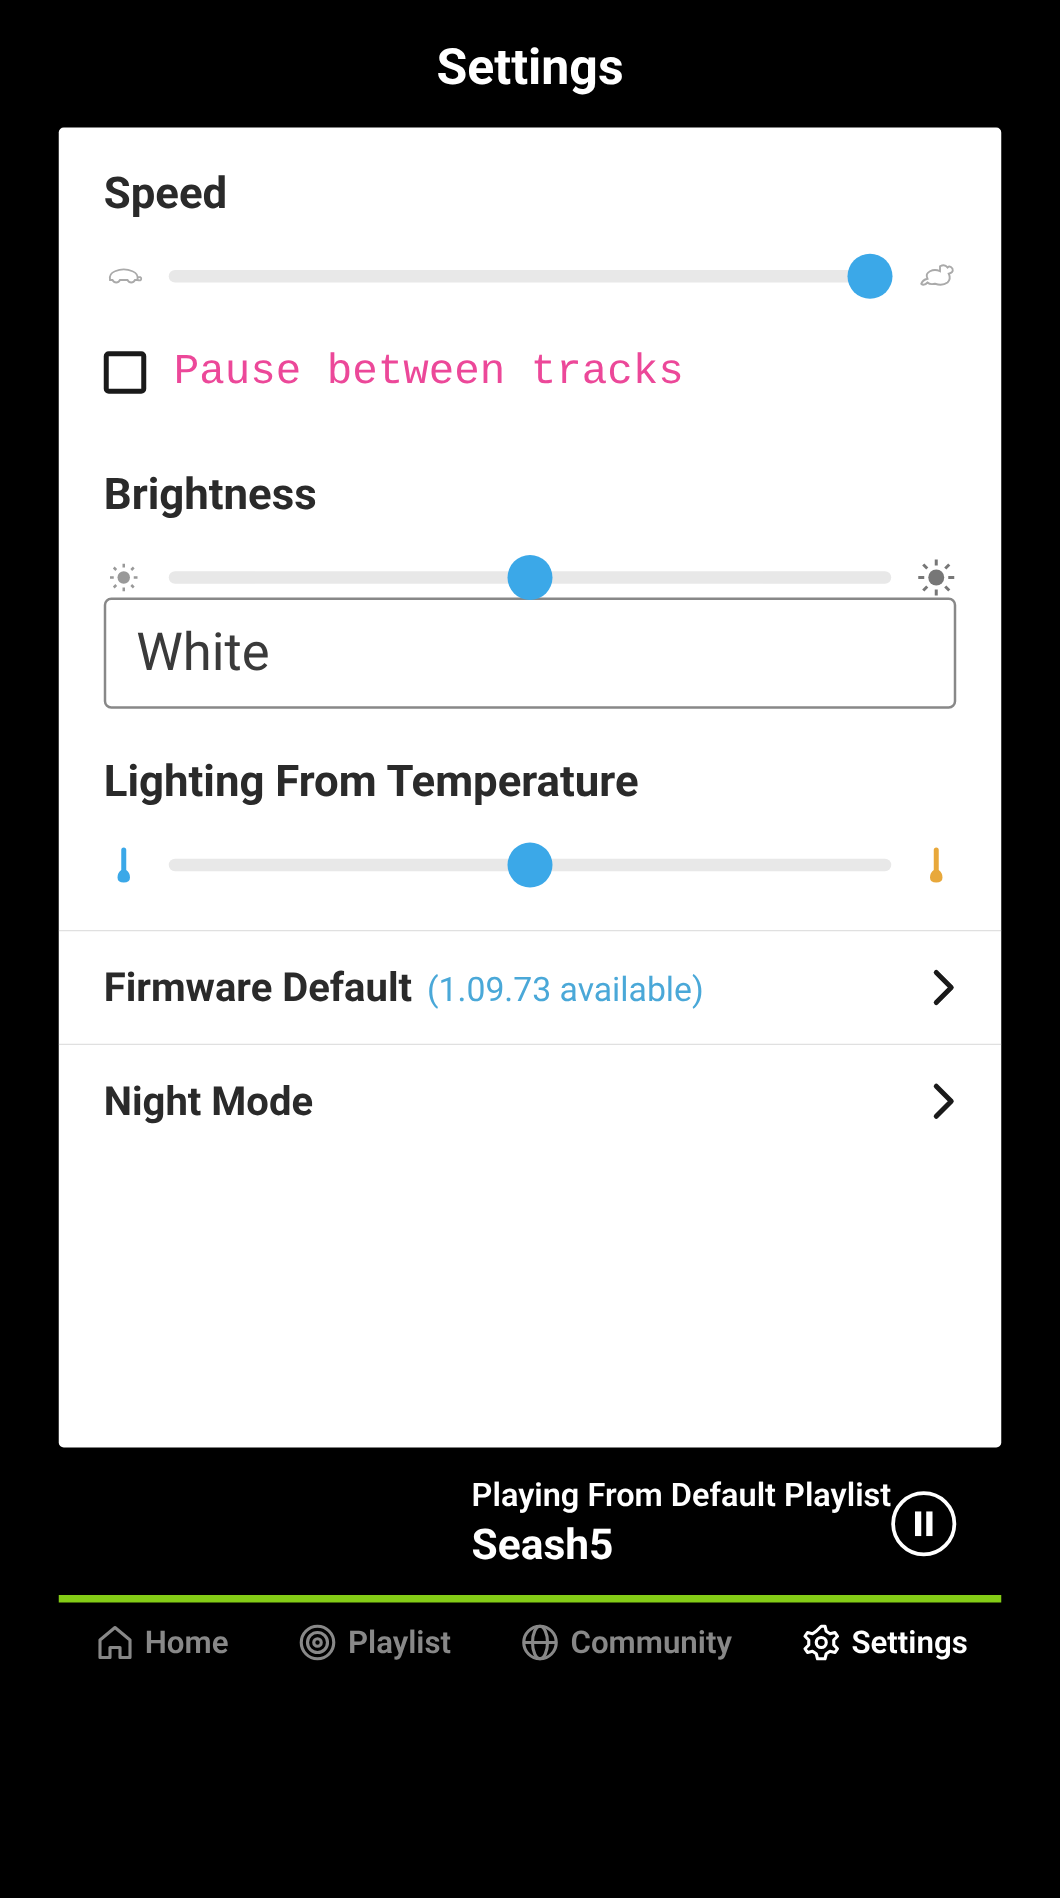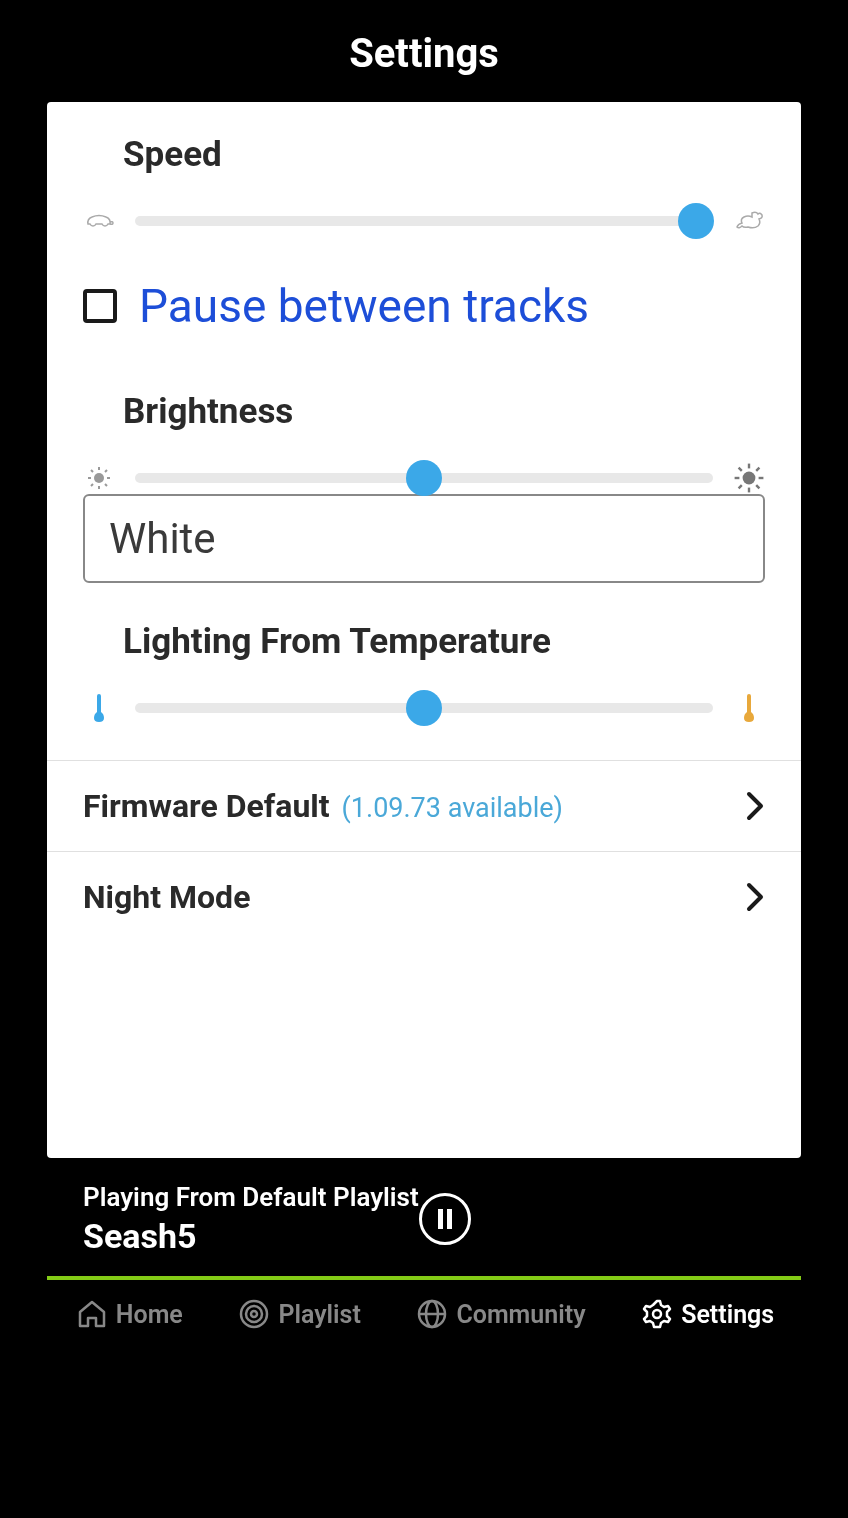--- a/index.html
+++ b/index.html
@@ -28,21 +28,20 @@
       overflow: hidden;
     }
     .section {
       padding: 32px 36px 0;
     }
     .section-title {
       font-size: 35px;
       font-weight: 700;
       color: #2a2a2a;
       margin-bottom: 30px;
-      margin-left: 40px;
     }
     .slider-row {
       display: flex;
       align-items: center;
       gap: 20px;
     }
     .slider-icon {
       width: 32px;
       height: 32px;
       flex-shrink: 0;
@@ -72,22 +71,23 @@
       gap: 22px;
       padding: 42px 36px 10px;
     }
     .checkbox {
       width: 34px;
       height: 34px;
       border: 4px solid #1a1a1a;
       border-radius: 4px;
     }
     .checkbox-label {
-      font-size: 46px;
-      color: #1d4ed8;
+      font-size: 34px;
+      color: #ec4899;
+      font-family: Liberation Mono, monospace;
     }
     .select-box {
       margin: 0 36px;
       border: 2px solid #888;
       border-radius: 6px;
       padding: 18px 24px;
       font-size: 42px;
       color: #3a3a3a;
     }
     .list-item {
@@ -109,22 +109,22 @@
       margin-left: 8px;
     }
     .now-playing {
       position: absolute;
       left: 47px;
       right: 47px;
       top: 1170px;
       padding: 12px 36px 20px;
       display: flex;
       align-items: center;
-      justify-content: flex-start;
-      border-bottom: 4px solid #84cc16;
+      justify-content: flex-end;
+      border-bottom: 6px solid #84cc16;
     }
     .now-playing-text {
       color: #fff;
     }
     .now-playing-sub {
       font-size: 26px;
       font-weight: 600;
       margin-bottom: 4px;
     }
     .now-playing-title {

